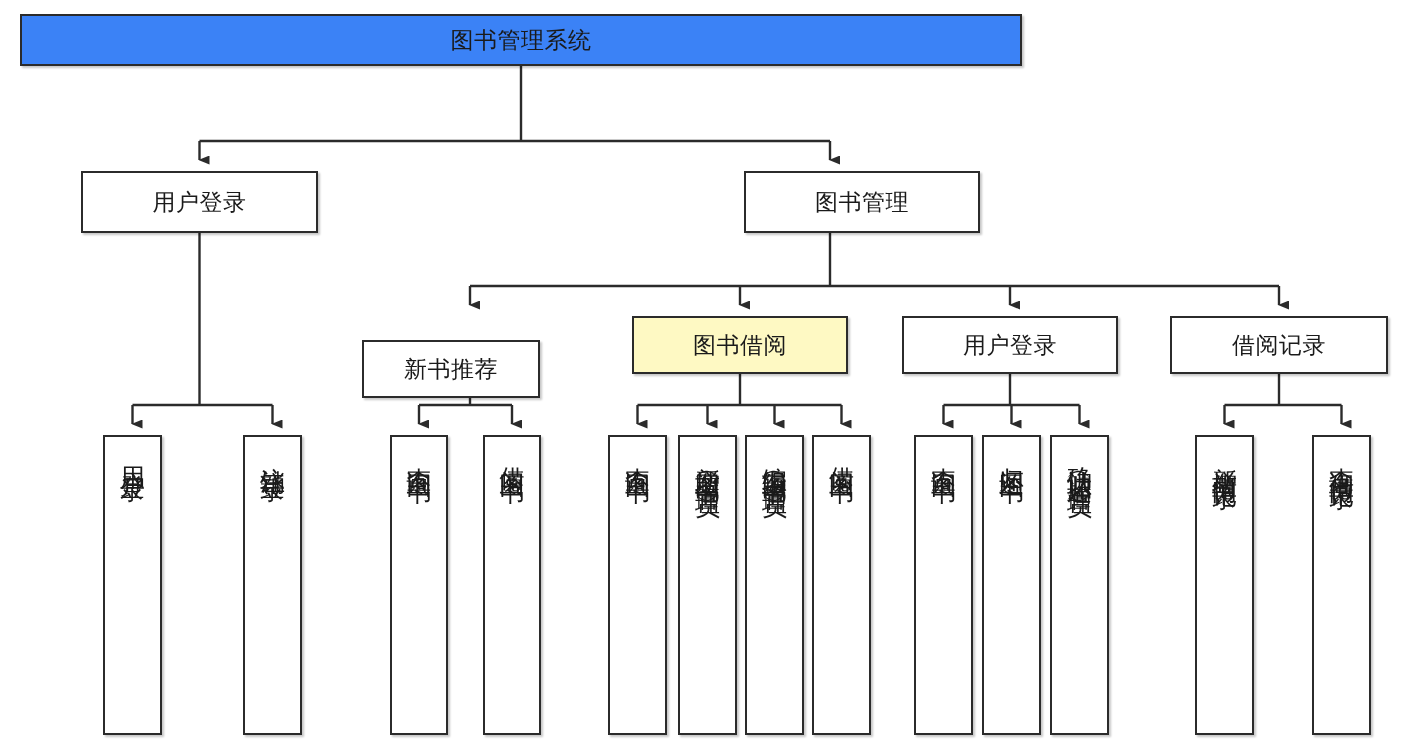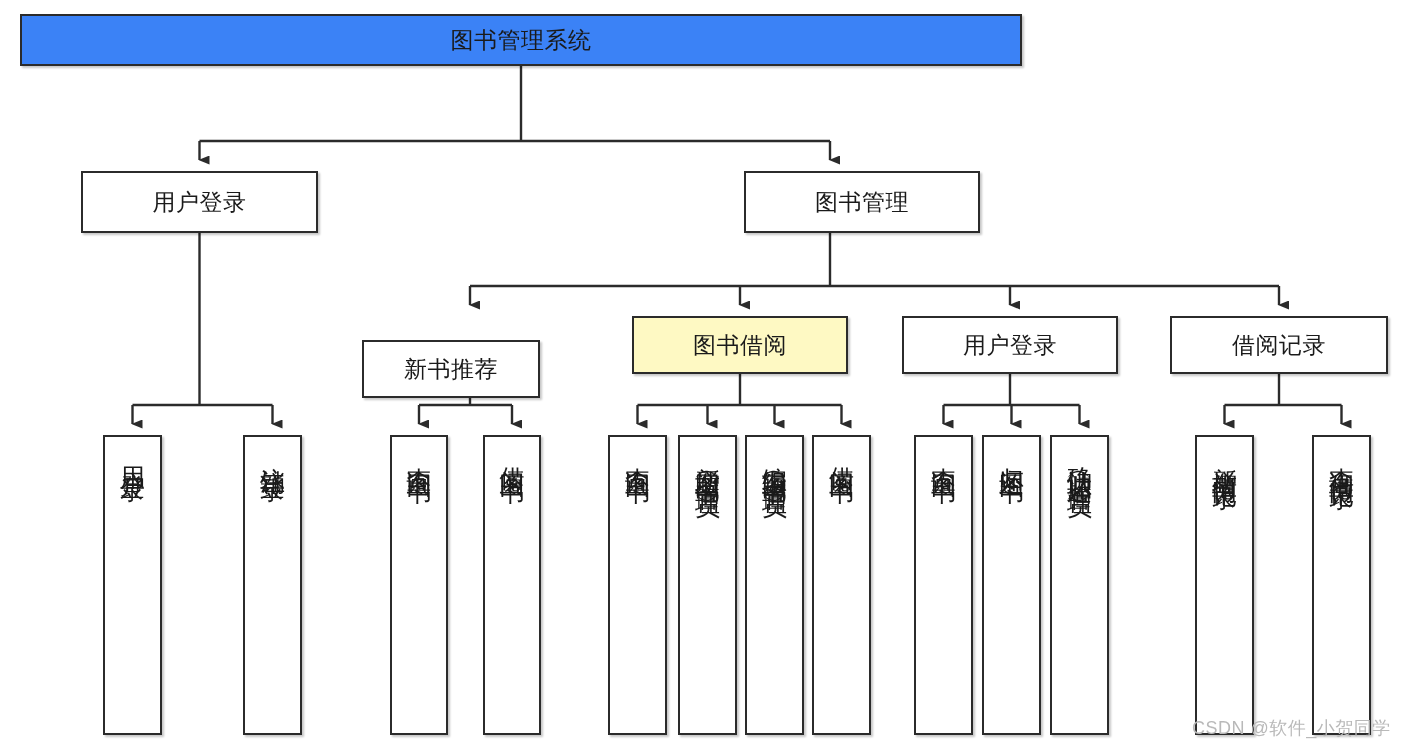--- a/index.html
+++ b/index.html
@@ -171,15 +171,14 @@
         <span class="node-label">确认归还（管理员）</span>
       </div>
       <div class="node-box vertical" style="left: 1195px; top: 435px; width: 59px; height: 300px; border-color: rgb(43, 43, 43); background: rgb(255, 255, 255);">
         <span class="node-label">新增借阅记录</span>
       </div>
       <div class="node-box vertical" style="left: 1312px; top: 435px; width: 59px; height: 300px; border-color: rgb(43, 43, 43); background: rgb(255, 255, 255);">
         <span class="node-label">查询借阅记录</span>
       </div>
     </div>
 
-  <div class="watermark" style="left: 1192px; top: 716px; color: rgb(185, 185, 185);">CSDN @软件_小贺同学</div>
 
 </div>
 
 </body></html>

